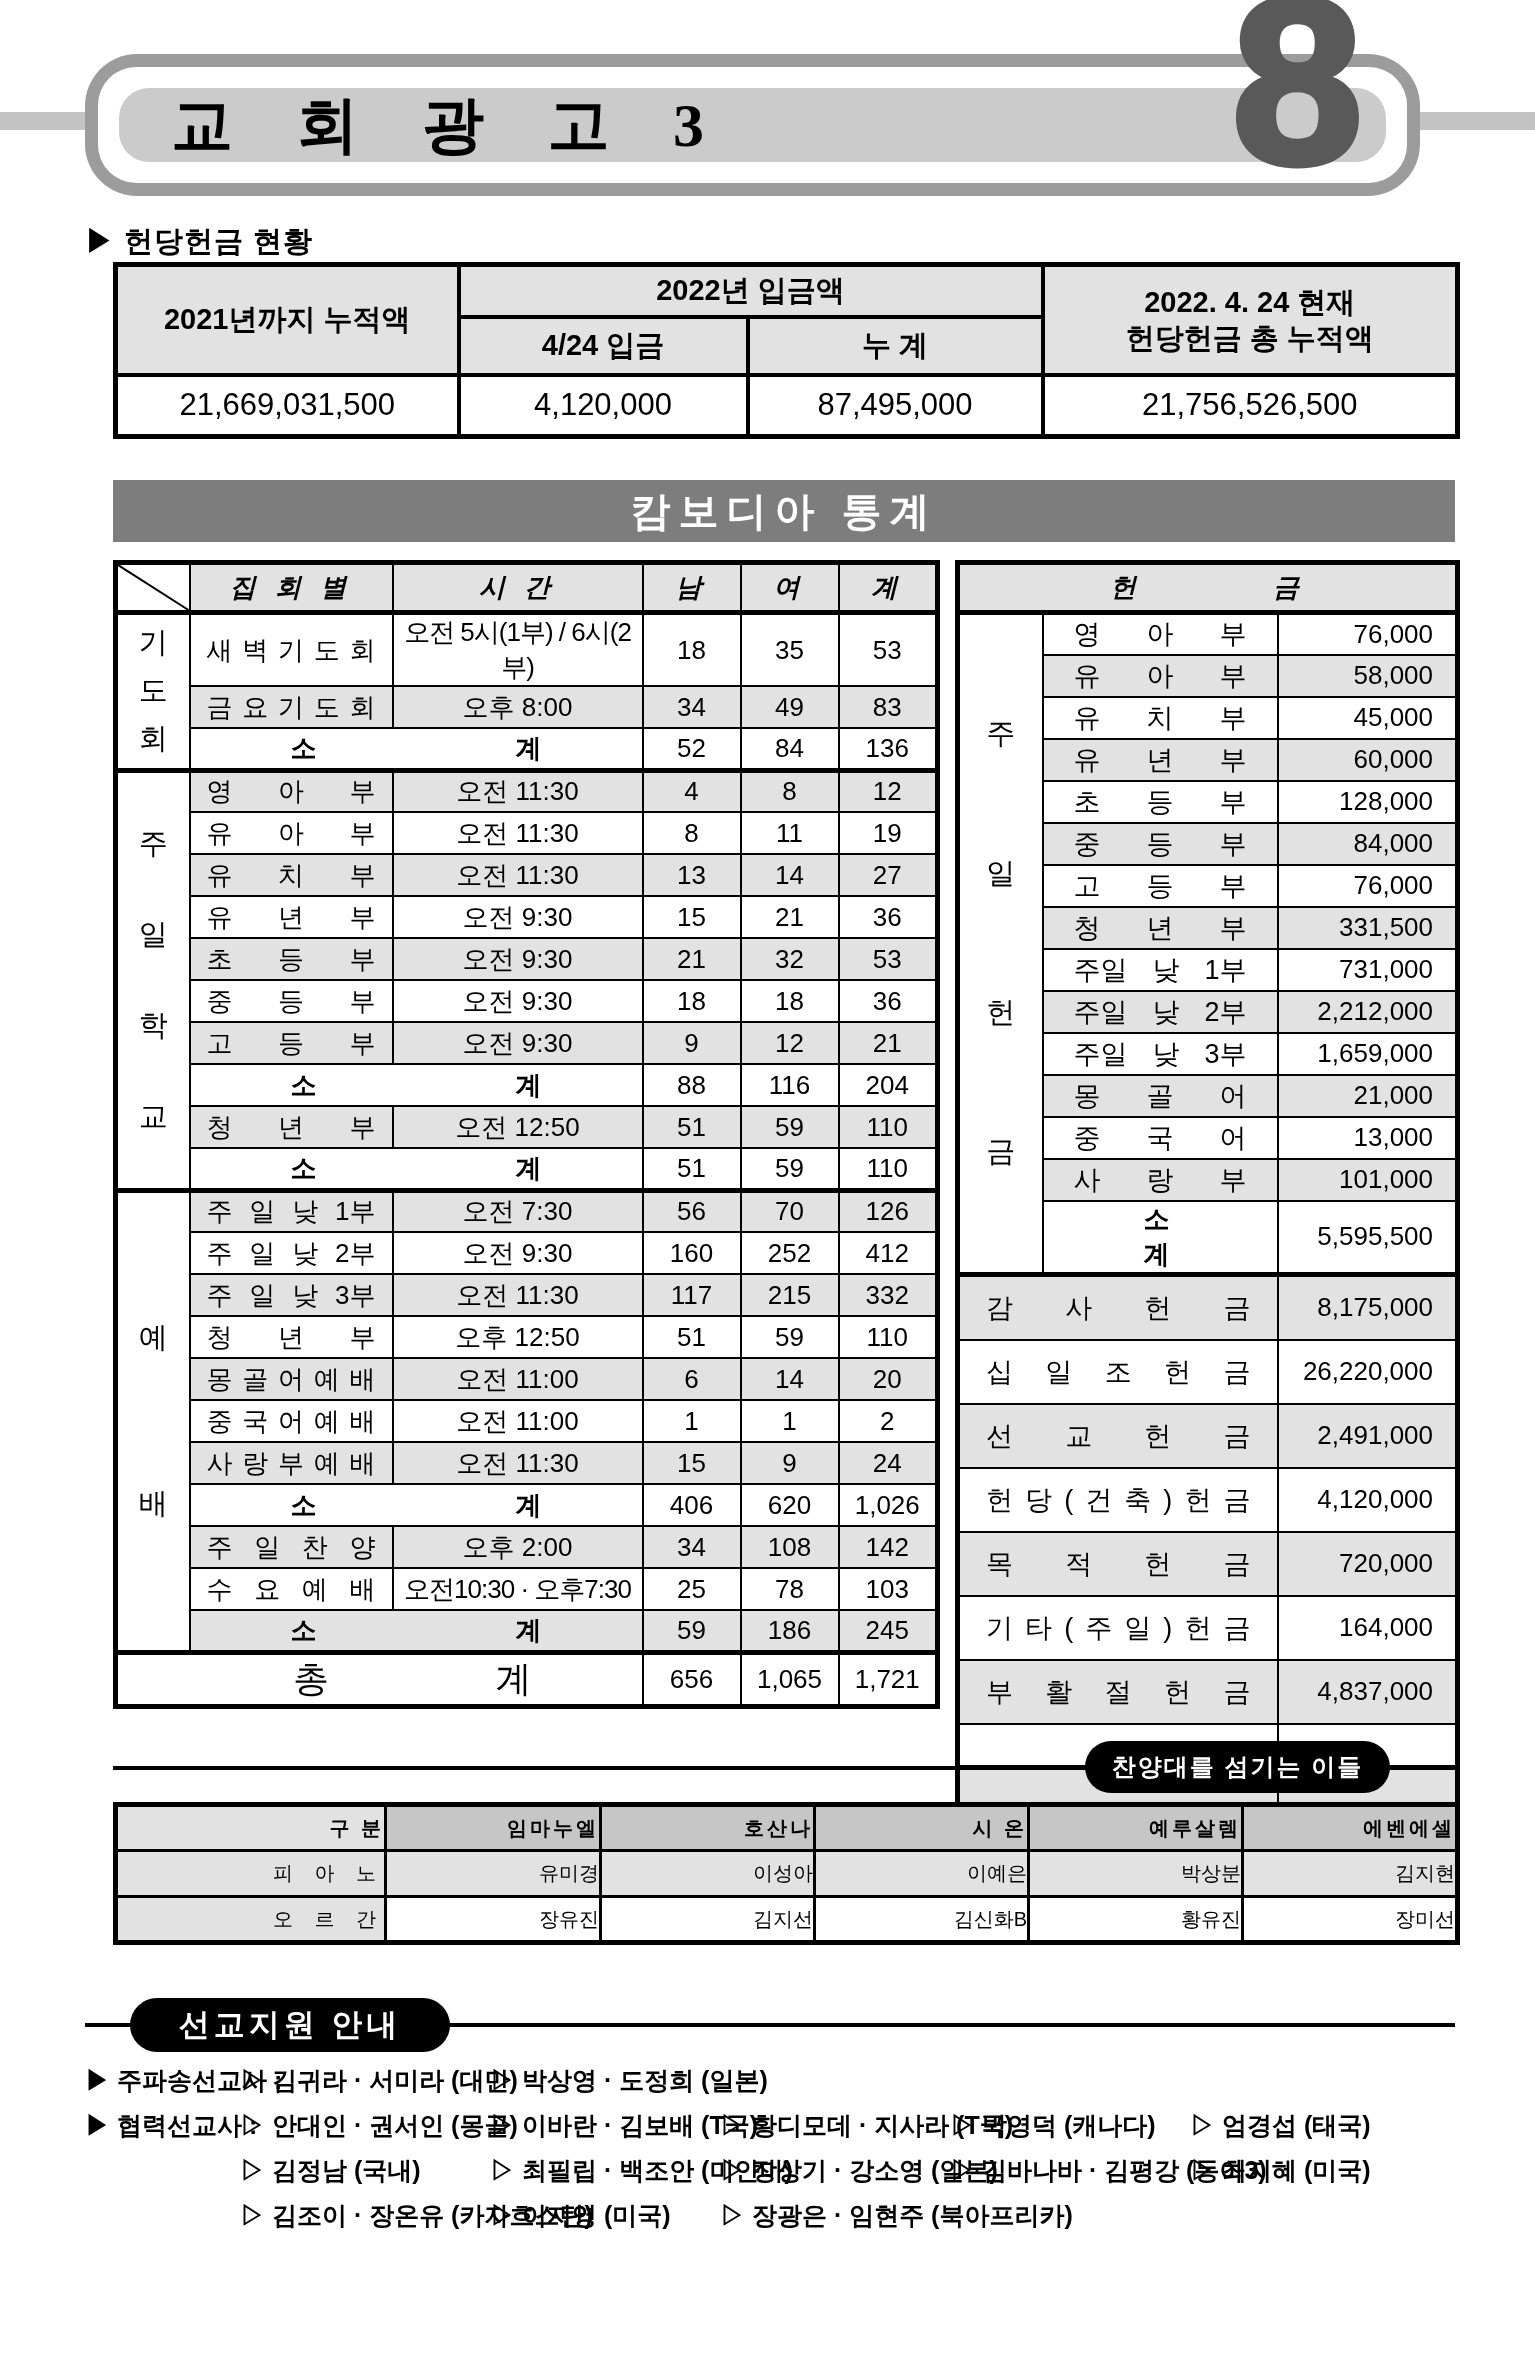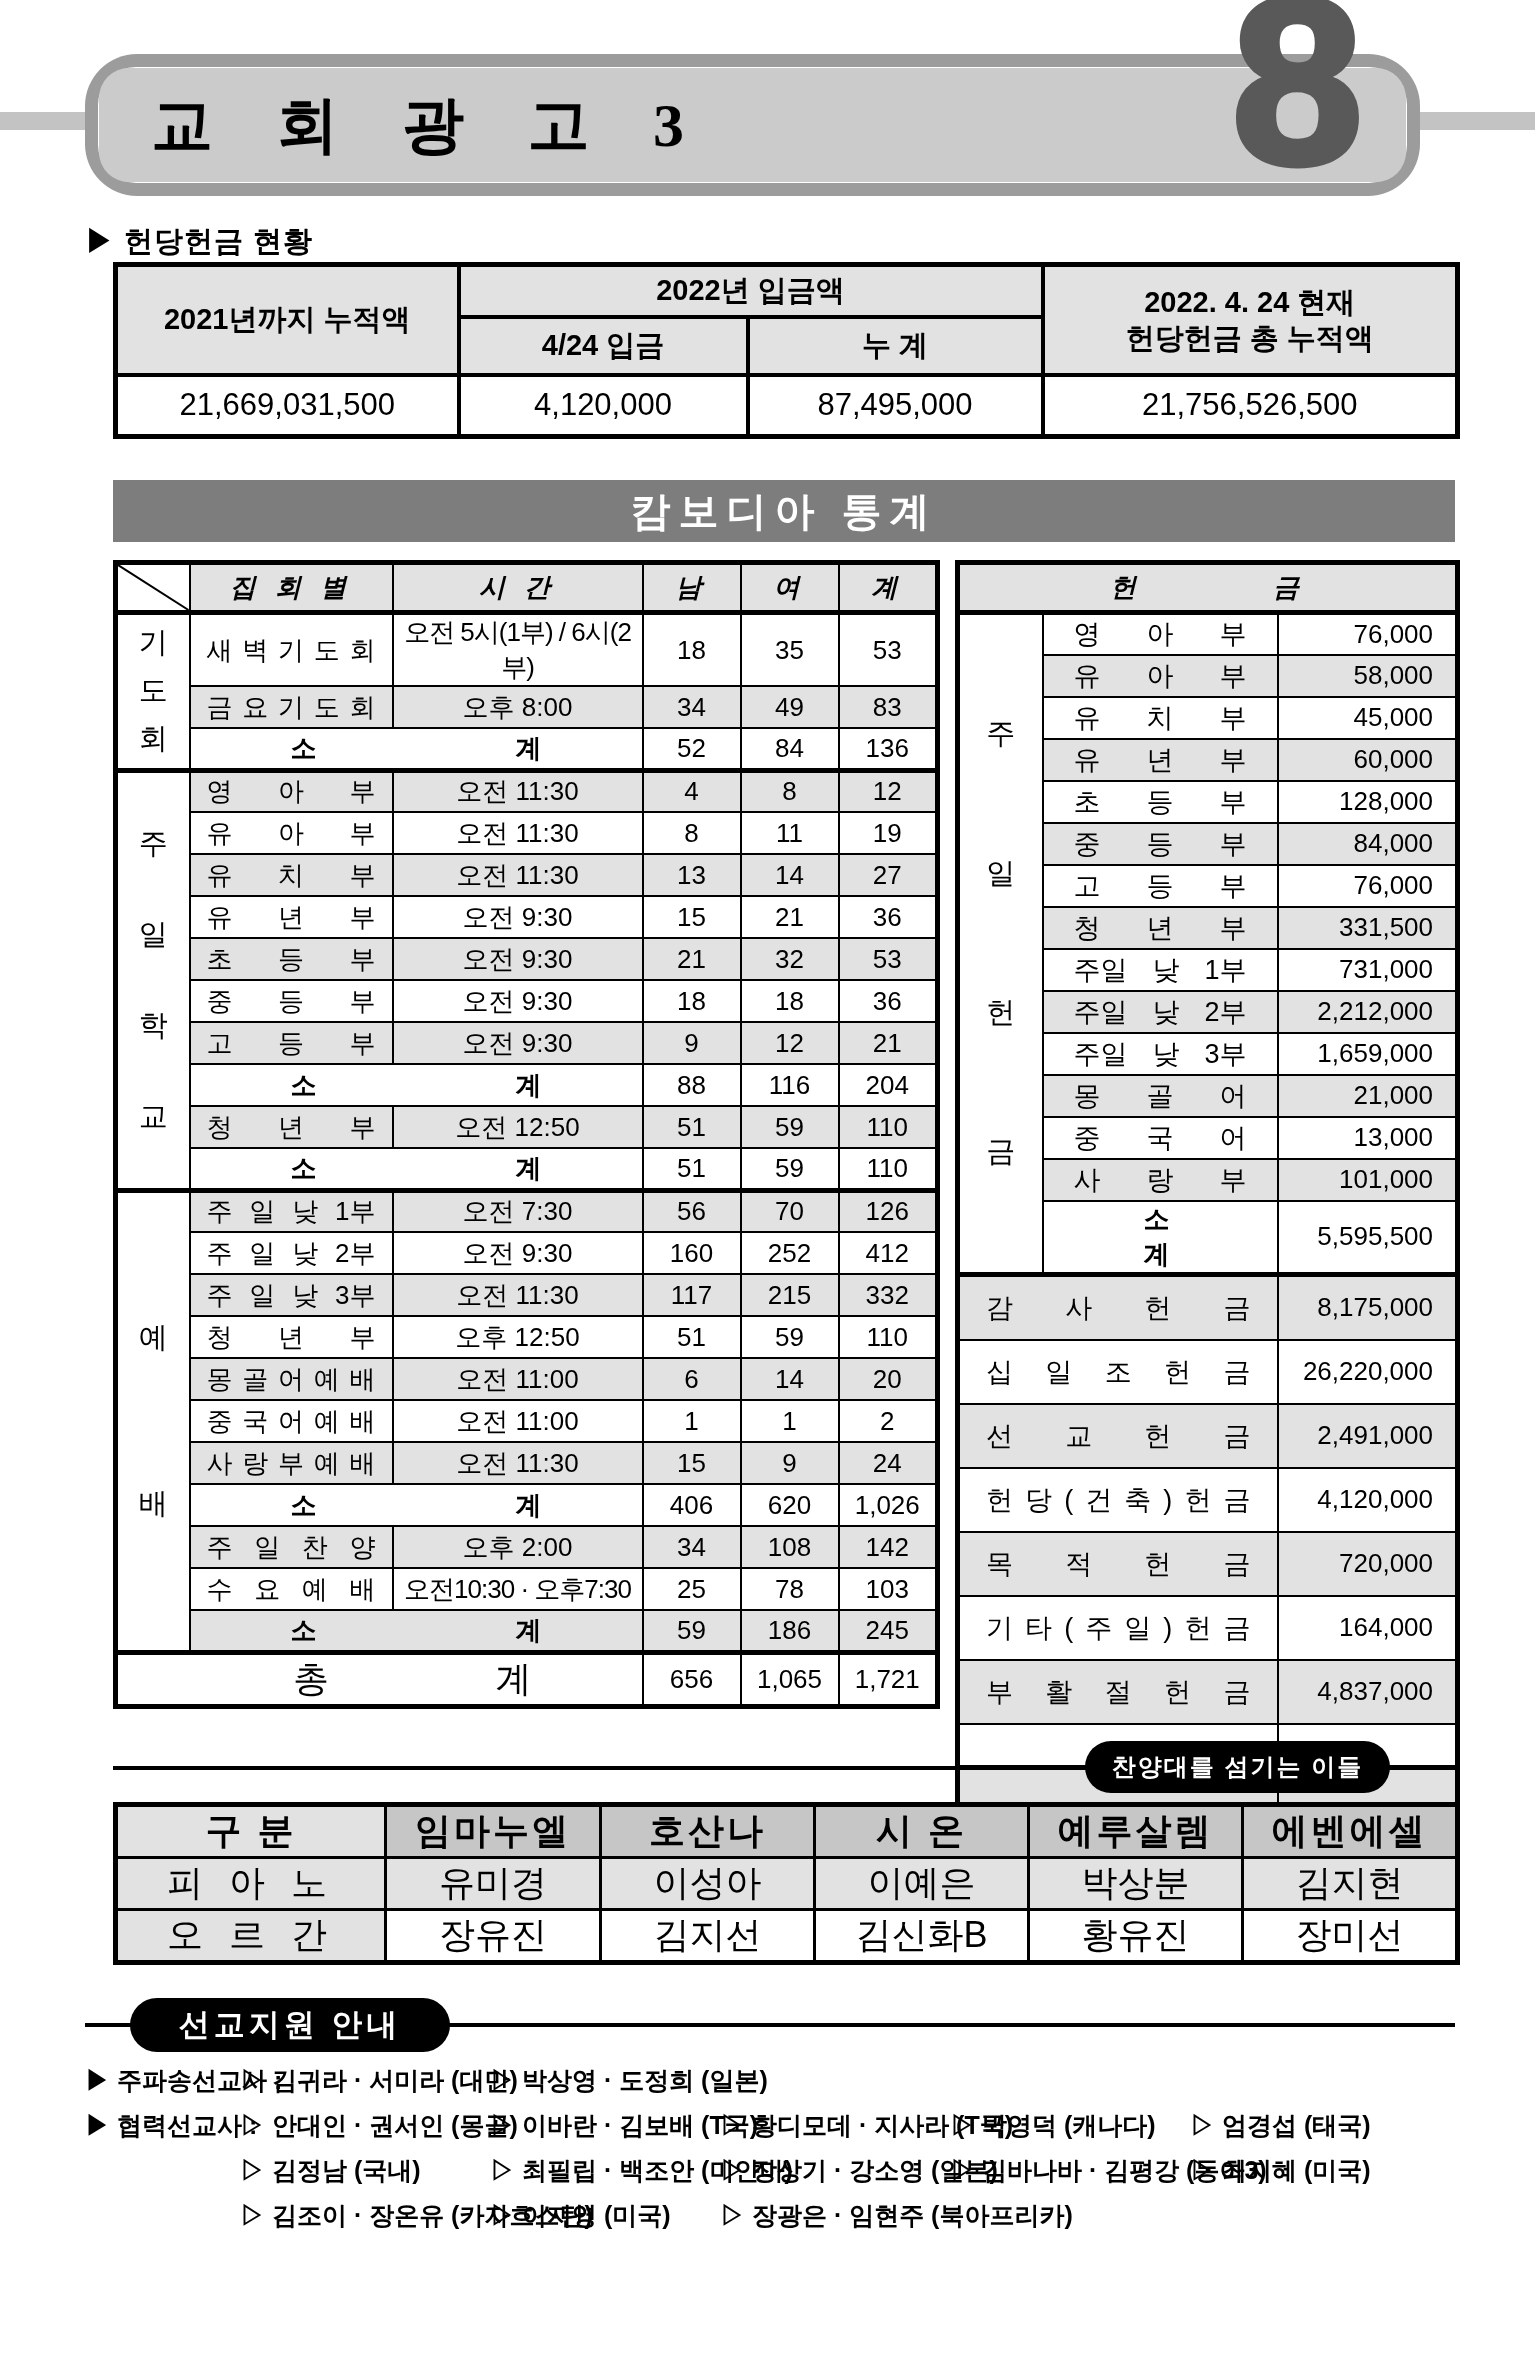--- a/index.html
+++ b/index.html
@@ -3,21 +3,21 @@
 <meta charset="utf-8">
 <style>
   * { margin:0; padding:0; box-sizing:border-box; }
   html,body { width:1535px; height:2356px; background:#fff; }
   body { position:relative; font-family:"Liberation Sans", sans-serif; color:#000; overflow:hidden; }
 
   
   #top-band { position:absolute; top:112px; left:0; width:1535px; height:18px; background:var(--band, #c3c3c3); z-index:1; }
   #hdr-box { position:absolute; top:54px; left:85px; width:1335px; height:142px; z-index:2; }
   .hdr-outer { width:100%; height:100%; background:var(--header_ring,#9c9c9c); border-radius:52px; padding:13px; }
-  .hdr-white { width:100%; height:100%; background:#fff; border-radius:38px; padding:1px; }
+  .hdr-white { width:100%; height:100%; background:#fff; border-radius:38px; padding:21px; }
   .hdr-inner { width:100%; height:100%; background:var(--header_fill,#cbcbcb); border-radius:30px; display:flex; align-items:center; padding-left:52px; }
   #page-title { font-family:"Liberation Serif", serif; font-size:62px; font-weight:bold; letter-spacing:24px; }
   #page-number { position:absolute; top:-36px; left:1232px; z-index:3; font-size:235px; line-height:1; font-weight:bold;
                  color:var(--page_number_color,#595959); -webkit-text-stroke:7px var(--page_number_color,#595959); }
 
   
   #ded-label { position:absolute; top:222px; left:85px; font-size:29px; font-weight:bold; letter-spacing:1px; }
   #ded-table { position:absolute; top:262px; left:113px; }
   table { border-collapse:collapse; table-layout:fixed; }
   #ded-table table { width:1342px; border:5px solid #000; }
@@ -54,21 +54,21 @@
   .hg-spread { padding:0 150px; font-weight:bold; }
   .diag svg { position:absolute; inset:0; width:100%; height:100%; }
 
   
   #choir-rule { position:absolute; top:1766px; left:113px; width:1342px; height:4px; background:#000; }
   .badge { position:absolute; background:var(--badge_bg,#000); color:#fff; font-weight:bold; border-radius:29px;
            display:flex; align-items:center; justify-content:center; z-index:2; }
   #choir-badge { top:1741px; left:1085px; width:305px; height:52px; font-size:24px; letter-spacing:2px; }
   #choir-table { position:absolute; top:1802px; left:113px; }
   #choir-table table { width:1342px; border:5px solid #000; }
-  #choir-table td { border:3px solid #000; text-align:center; font-size:36px; overflow:hidden; }
+  #choir-table td { border:3px solid #000; text-align:right; font-size:20px; overflow:hidden; }
   #choir-table tr { height:46px; }
   #choir-table tr.hdr td { background:var(--choir_head,#c6c6c6); font-weight:bold; letter-spacing:3px; }
   #choir-table tr.hdr td.ch-lbl { background:var(--row_shade,#e2e2e2); }
   #choir-table td.ch-lbl { background:var(--row_shade,#e2e2e2); letter-spacing:8px; }
   #choir-table tr.shade td { background:var(--row_shade,#e2e2e2); }
 
   
   #mission-rule { position:absolute; top:2023px; left:85px; width:1370px; height:4px; background:#000; }
   #mission-badge { top:1998px; left:130px; width:320px; height:54px; font-size:31px; letter-spacing:4px; }
   #mission-lines { position:absolute; top:2064px; left:85px; width:1390px; }

